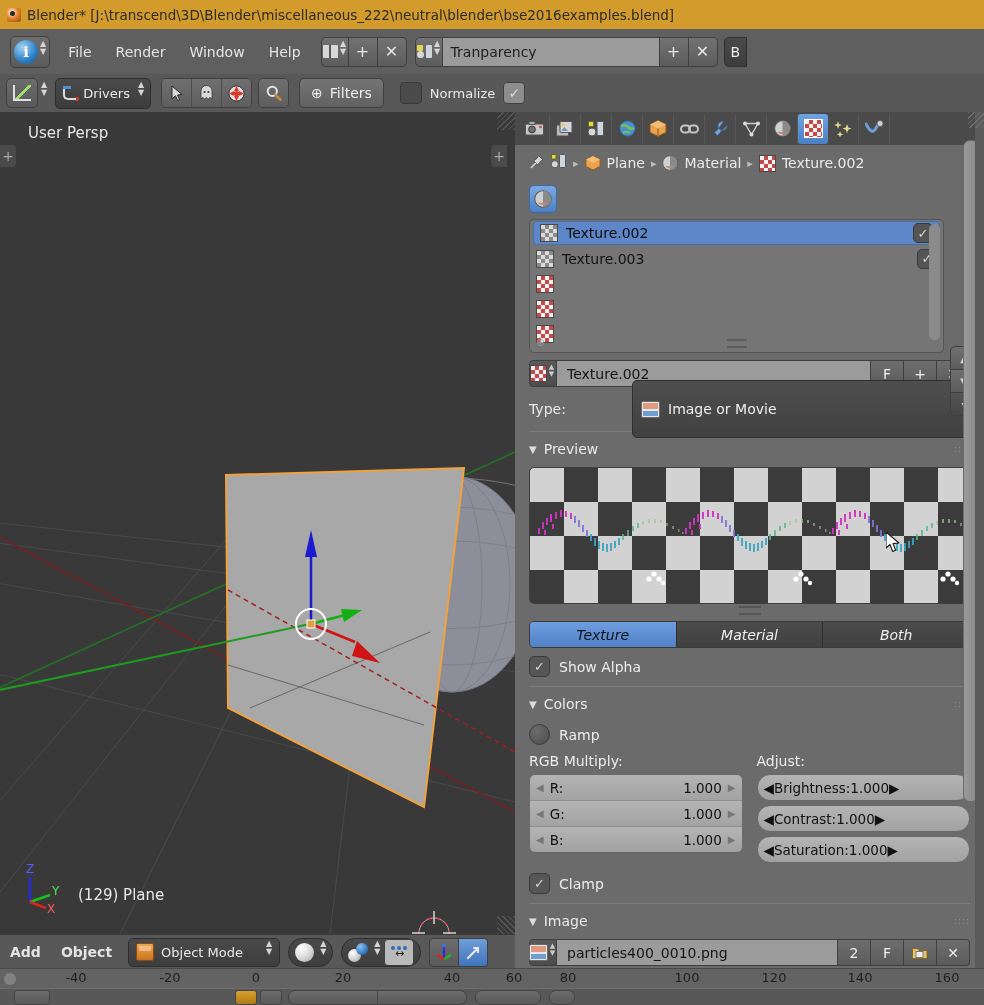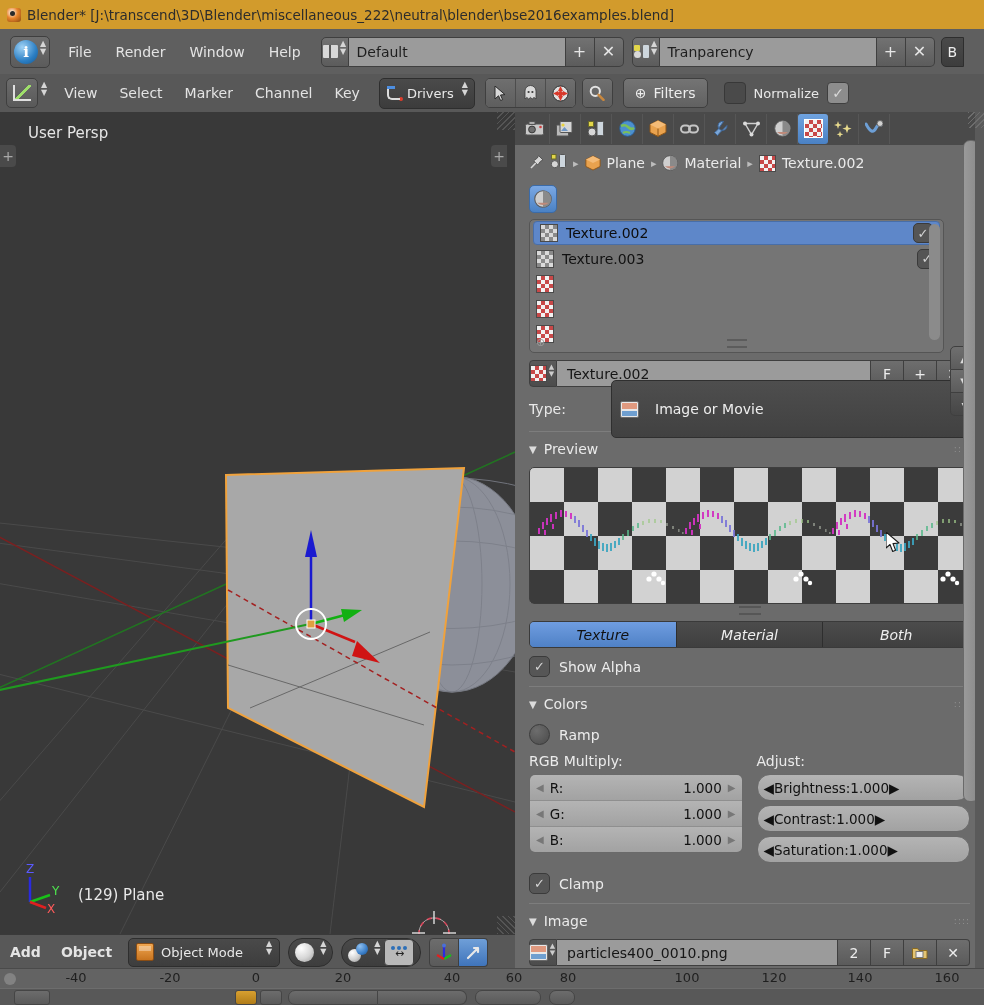--- a/index.html
+++ b/index.html
@@ -174,21 +174,21 @@
   .nr-spin i{font-style:normal;font-size:7px;color:#ccc;height:7px;}
   .nr-field{flex:1;height:25px;background:#9b9b9b;border:1px solid #3f3f3f;border-left:none;
     display:flex;align-items:center;padding-left:10px;color:#161616;font-size:14px;}
   .nr-btn{min-width:24px;height:25px;background:linear-gradient(#6e6e6e,#5b5b5b);border:1px solid #3f3f3f;
     border-left:none;display:flex;align-items:center;justify-content:center;color:#ededed;font-size:14px;padding:0 4px;}
   .nr-btn.last{border-radius:0 4px 4px 0;}
 
   .typerow{display:flex;align-items:center;margin:10px 14px 0 14px;height:26px;gap:10px;}
   .typelbl{font-size:14px;color:#e9e9e9;width:72px;}
   .typedrop{flex:1;height:26px;border-radius:5px;background:linear-gradient(#4e4e4e,#414141);
-    border:1px solid #2f2f2f;display:flex;align-items:center;padding:15px 8px;gap:16px;font-size:14px;color:#eee;}
+    border:1px solid #2f2f2f;display:flex;align-items:center;padding:15px 8px;gap:8px;font-size:14px;color:#eee;margin-left:21px;}
   .imgico{width:17px;height:15px;border-radius:2px;background:#e8e8e8;border:1px solid #6a6a6a;position:relative;flex:none;}
   .imgico:before{content:"";position:absolute;left:1px;top:1px;right:1px;height:6px;background:#e0997f;}
   .imgico:after{content:"";position:absolute;left:1px;bottom:1px;right:1px;height:5px;background:#6f9fd0;}
 
   .sechdr{display:flex;align-items:center;margin:9px 14px 0 14px;height:24px;
     border-top:1px solid #7d7d7d;padding-top:5px;gap:7px;font-size:14px;color:#eaeaea;}
   .sechdr .tri{font-size:10px;color:#dcdcdc;}
   .sechdr .dots{margin-left:auto;color:#8f8f8f;font-size:9px;letter-spacing:1px;line-height:5px;}
 
   .preview{margin:6px 14px 0 14px;height:135px;border:1px solid #3e3e3e;border-radius:5px;
@@ -261,21 +261,20 @@
     </div>
 
     <div class="scrgroup">
       <div class="scr-btn">
         <div class="scr-glyph"></div>
         <div class="spin">
             <i>▲</i>
             <i>▼</i>
           </div>
       </div>
-      <div class="txtfield" style="width:188px">Default</div>
       <div class="sqbtn">+</div>
       <div class="sqbtn last">✕</div>
     </div>
 
     <div class="scrgroup">
       <div class="scr-btn">
         <div class="lampglyph">
             <div class="b1"></div>
             <div class="b2"></div>
             <div class="b3"></div>
@@ -297,27 +296,20 @@
 
   <div class="drvhdr">
     <div class="drv-edtr">
         <div class="g"></div>
       </div>
     <div class="spin" style="margin-left:3px">
         <i>▲</i>
         <i>▼</i>
       </div>
 
-    <div class="drv-menu" style="display:flex;margin-left:6px;">
-      <span>View</span>
-      <span>Select</span>
-      <span>Marker</span>
-      <span>Channel</span>
-      <span>Key</span>
-    </div>
 
     <div class="drvsel">
       <div class="dicon">
           <span class="ddot"></span>
         </div>
       <span>Drivers</span>
       <div class="spin" style="margin-left:8px">
           <i>▲</i>
           <i>▼</i>
         </div>

